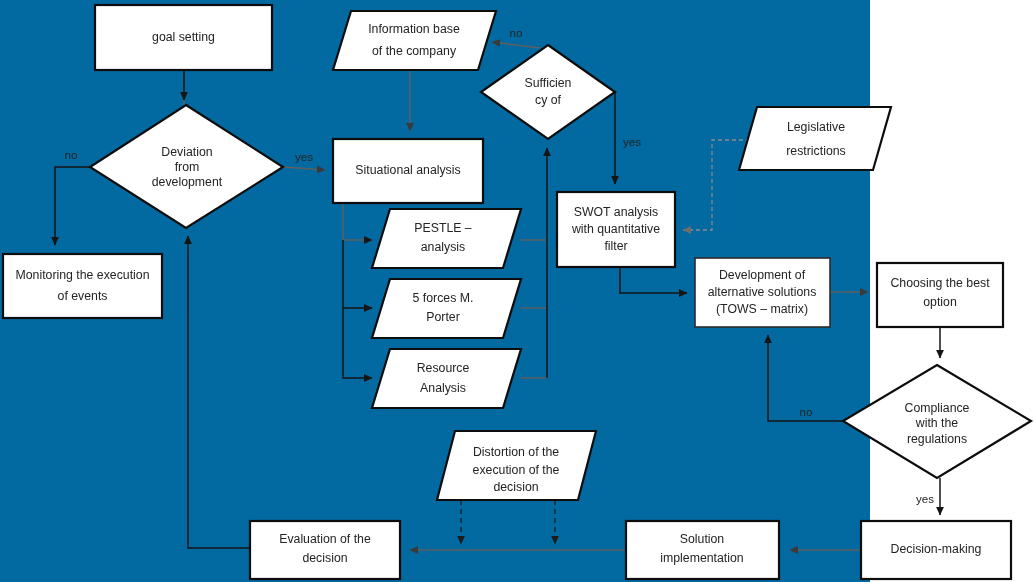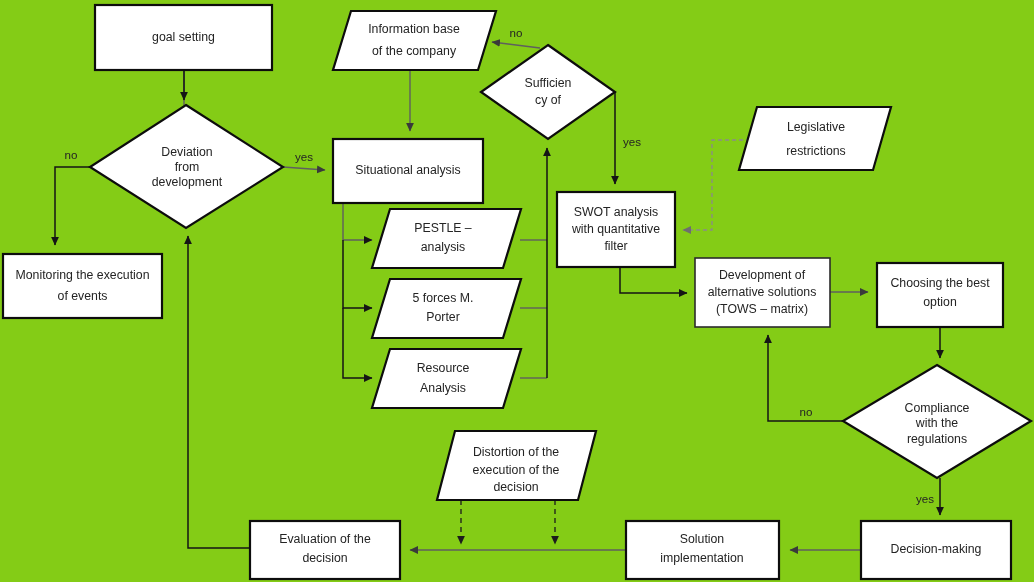--- a/index.html
+++ b/index.html
@@ -2,23 +2,23 @@
 <html><head>
 <meta charset="utf-8">
 <style>
   html, body {
     margin: 0;
     padding: 0;
     background: #ffffff;
   }
   #canvas {
     position: relative;
-    width: 1034px;
+    width: 870px;
     height: 582px;
-    background: #84cc16;
+    background: #0369a1;
     font-family: "Liberation Sans", sans-serif;
   }
   svg#flow {
     position: absolute;
     top: 0;
     left: 0;
     width: 1034px;
     height: 582px;
     display: block;
   }

